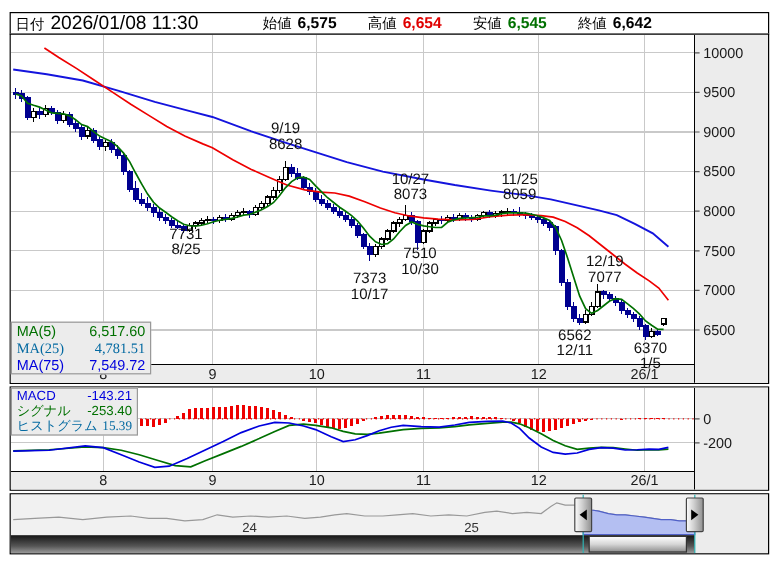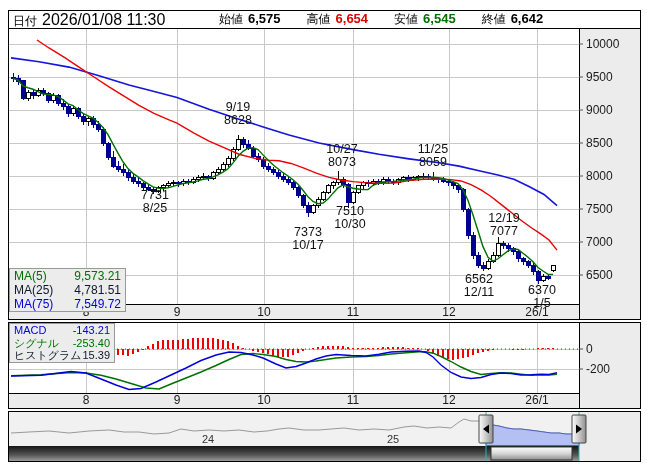--- a/index.html
+++ b/index.html
@@ -17,21 +17,21 @@
   .box{position:relative;width:633px;border:1px solid #000;background:#fff;}
   .box.main{margin-top:-1px;height:292px;}
   .box.macd{margin-top:2px;height:87px;}
   .box.nav{margin-top:2px;height:51px;}
   svg{display:block;}
   svg text{font-family:"Liberation Sans","DejaVu Sans",sans-serif;}
   .legend{position:absolute;background:#ececec;border:1px solid #999;z-index:5;}
   .legend .row{display:flex;justify-content:space-between;padding:0 4px;}
   .ma-legend{left:0;top:239px;width:117px;font-size:12px;line-height:14px;}
   .macd-legend{left:0;top:0;width:106px;font-size:11px;line-height:12.5px;}
-  .c-green{color:#007000;} .c-red{color:#0f172a;} .c-blue{color:#0000dd;}
+  .c-green{color:#007000;} .c-red{color:#0369a1;font-family:Liberation Serif, serif;} .c-blue{color:#0000dd;}
 </style>
 </head>
 <body>
 
 <div class="widget">
 
   <div class="hdr">
     <span class="grp date">
       <span class="lab">日付</span>
       <span class="val plain">2026/01/08 11:30</span>
@@ -328,21 +328,21 @@
         <text x="146" y="170" font-size="12.5" fill="#111" text-anchor="middle"><tspan x="146" dy="0">7731</tspan><tspan x="146" dy="13">8/25</tspan></text>
         <text x="299" y="207" font-size="12.5" fill="#111" text-anchor="middle"><tspan x="299" dy="0">7373</tspan><tspan x="299" dy="13">10/17</tspan></text>
         <text x="341" y="186" font-size="12.5" fill="#111" text-anchor="middle"><tspan x="341" dy="0">7510</tspan><tspan x="341" dy="13">10/30</tspan></text>
         <text x="495" y="193" font-size="12.5" fill="#111" text-anchor="middle"><tspan x="495" dy="0">12/19</tspan><tspan x="495" dy="13">7077</tspan></text>
         <text x="470" y="254" font-size="12.5" fill="#111" text-anchor="middle"><tspan x="470" dy="0">6562</tspan><tspan x="470" dy="13">12/11</tspan></text>
         <text x="533" y="265" font-size="12.5" fill="#111" text-anchor="middle"><tspan x="533" dy="0">6370</tspan><tspan x="533" dy="13">1/5</tspan></text>
       </svg>
     <div class="legend ma-legend">
       <div class="row">
           <span class="c-green">MA(5)</span>
-          <span class="c-green">9,573.21</span>
+          <span class="c-green">6,517.60</span>
         </div>
       <div class="row">
           <span class="c-red">MA(25)</span>
           <span class="c-red">4,781.51</span>
         </div>
       <div class="row">
           <span class="c-blue">MA(75)</span>
           <span class="c-blue">7,549.72</span>
         </div>
     </div>

